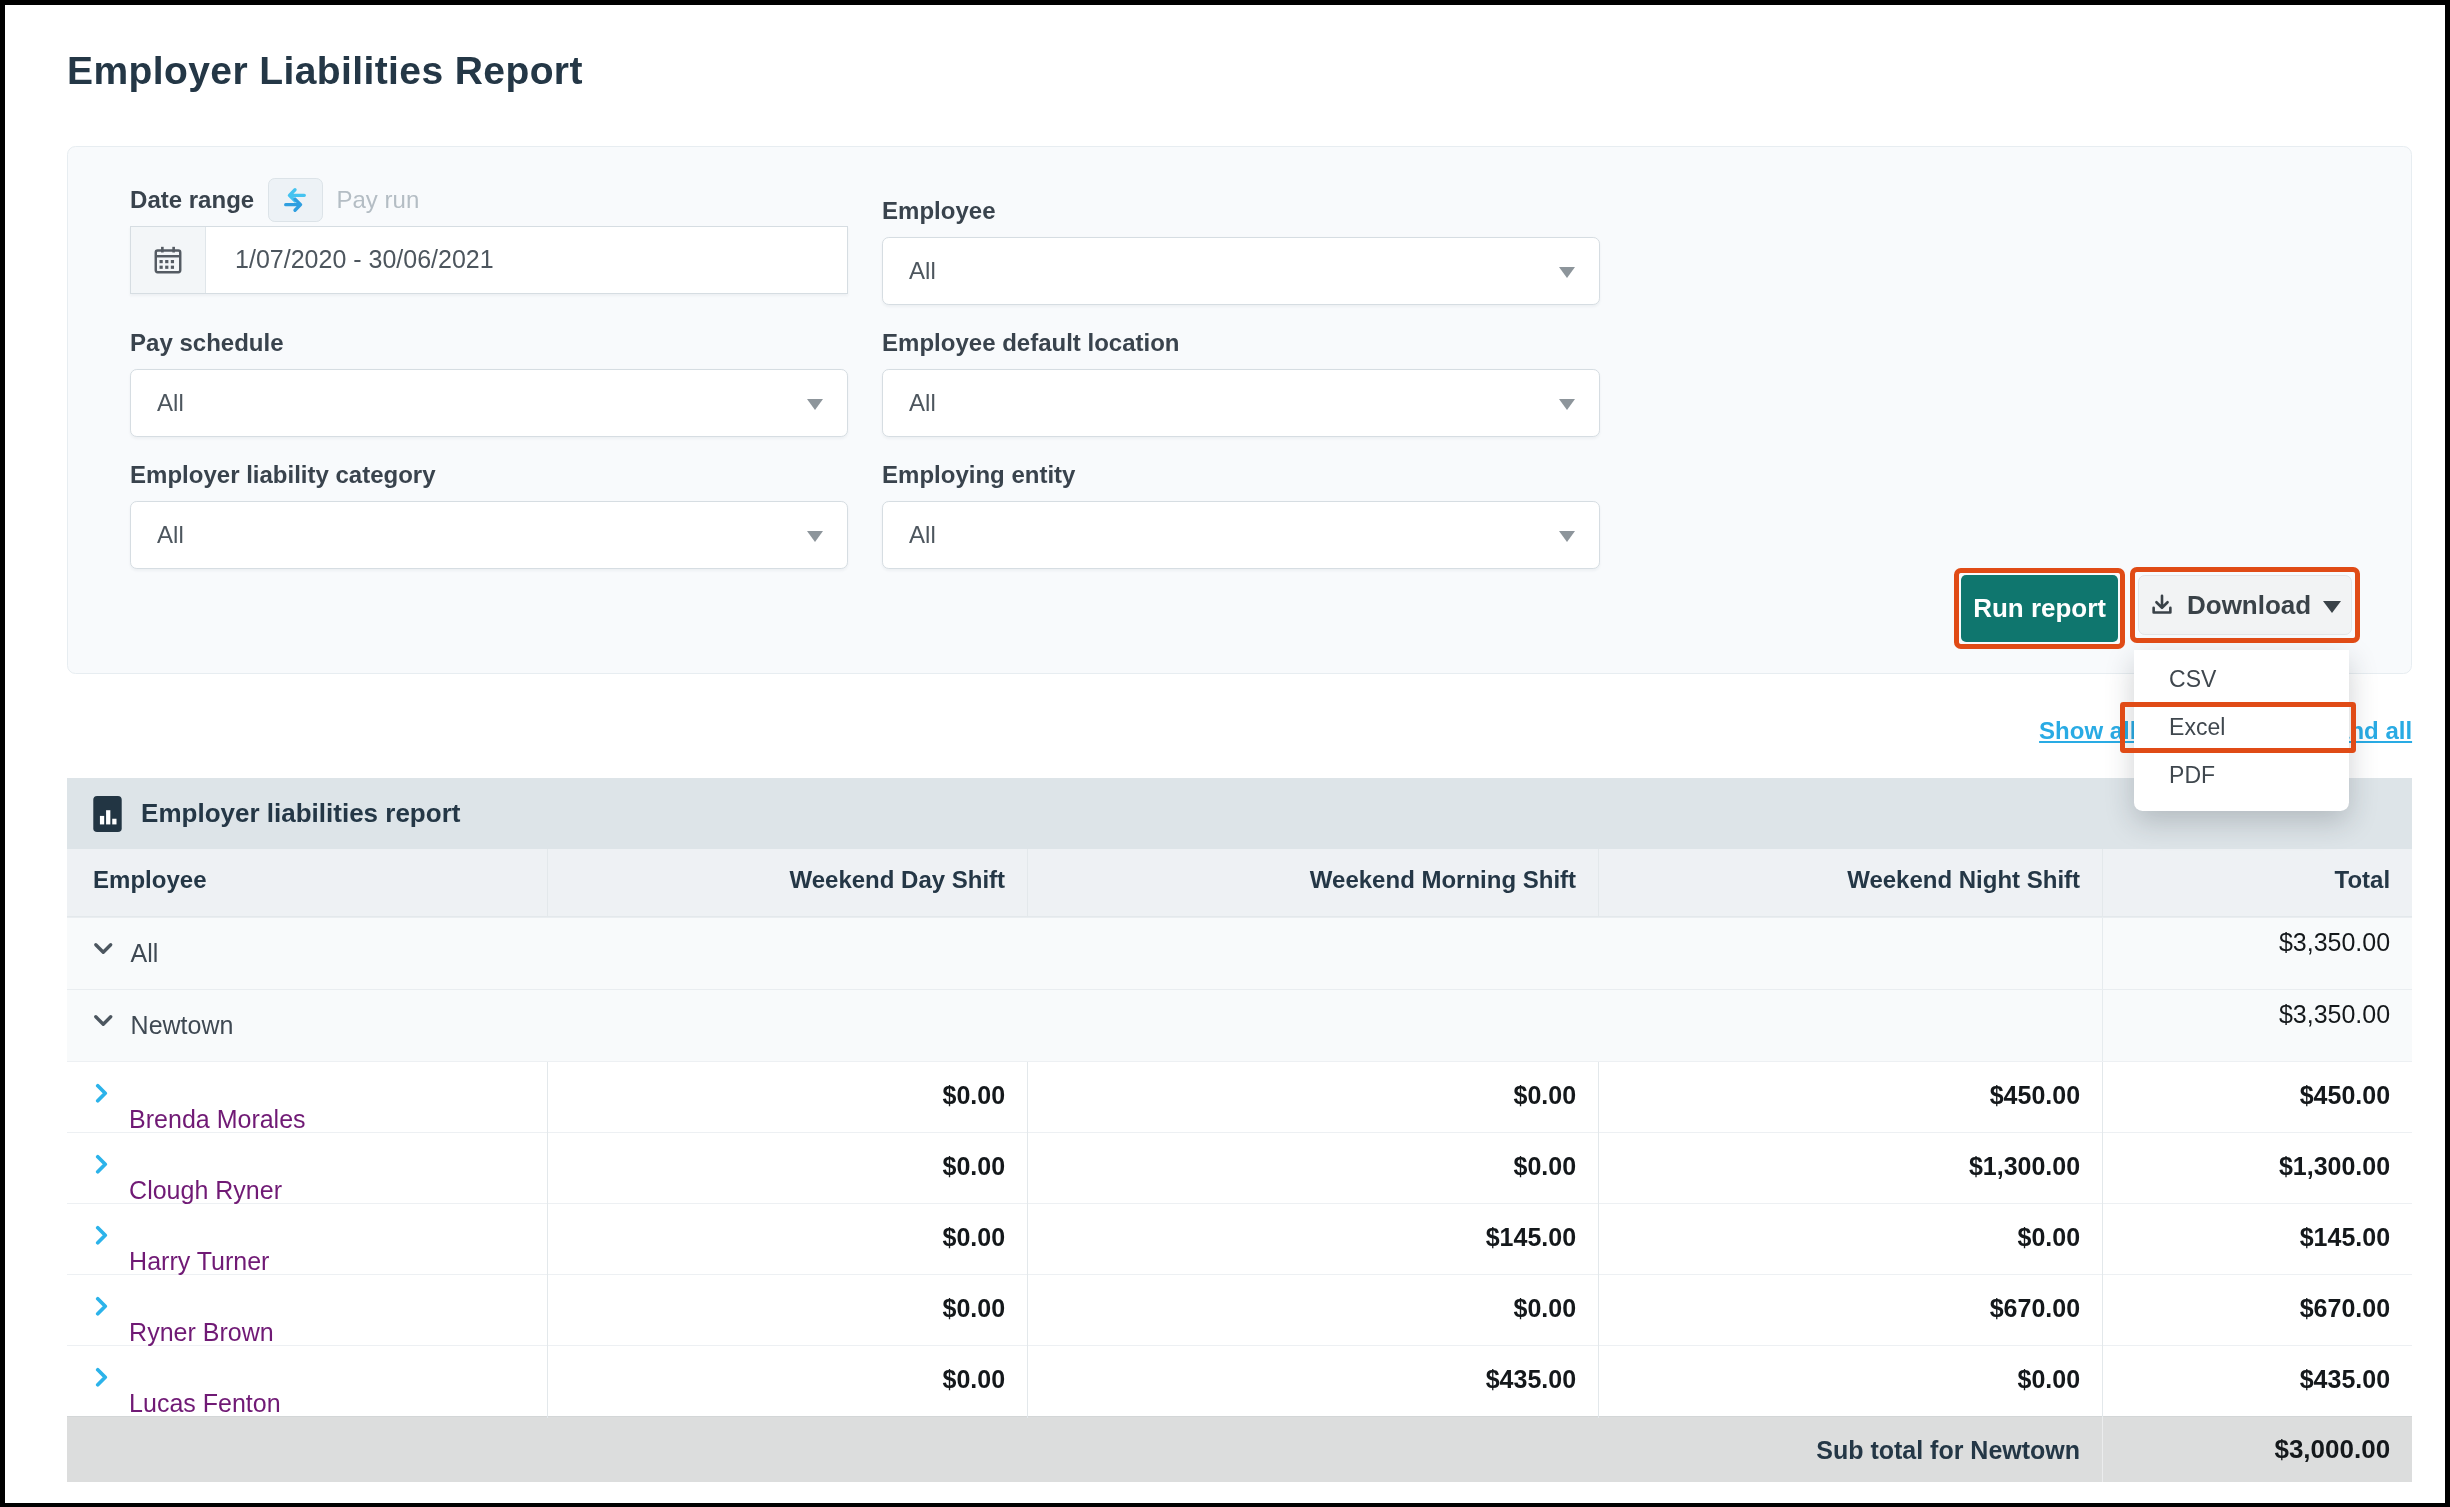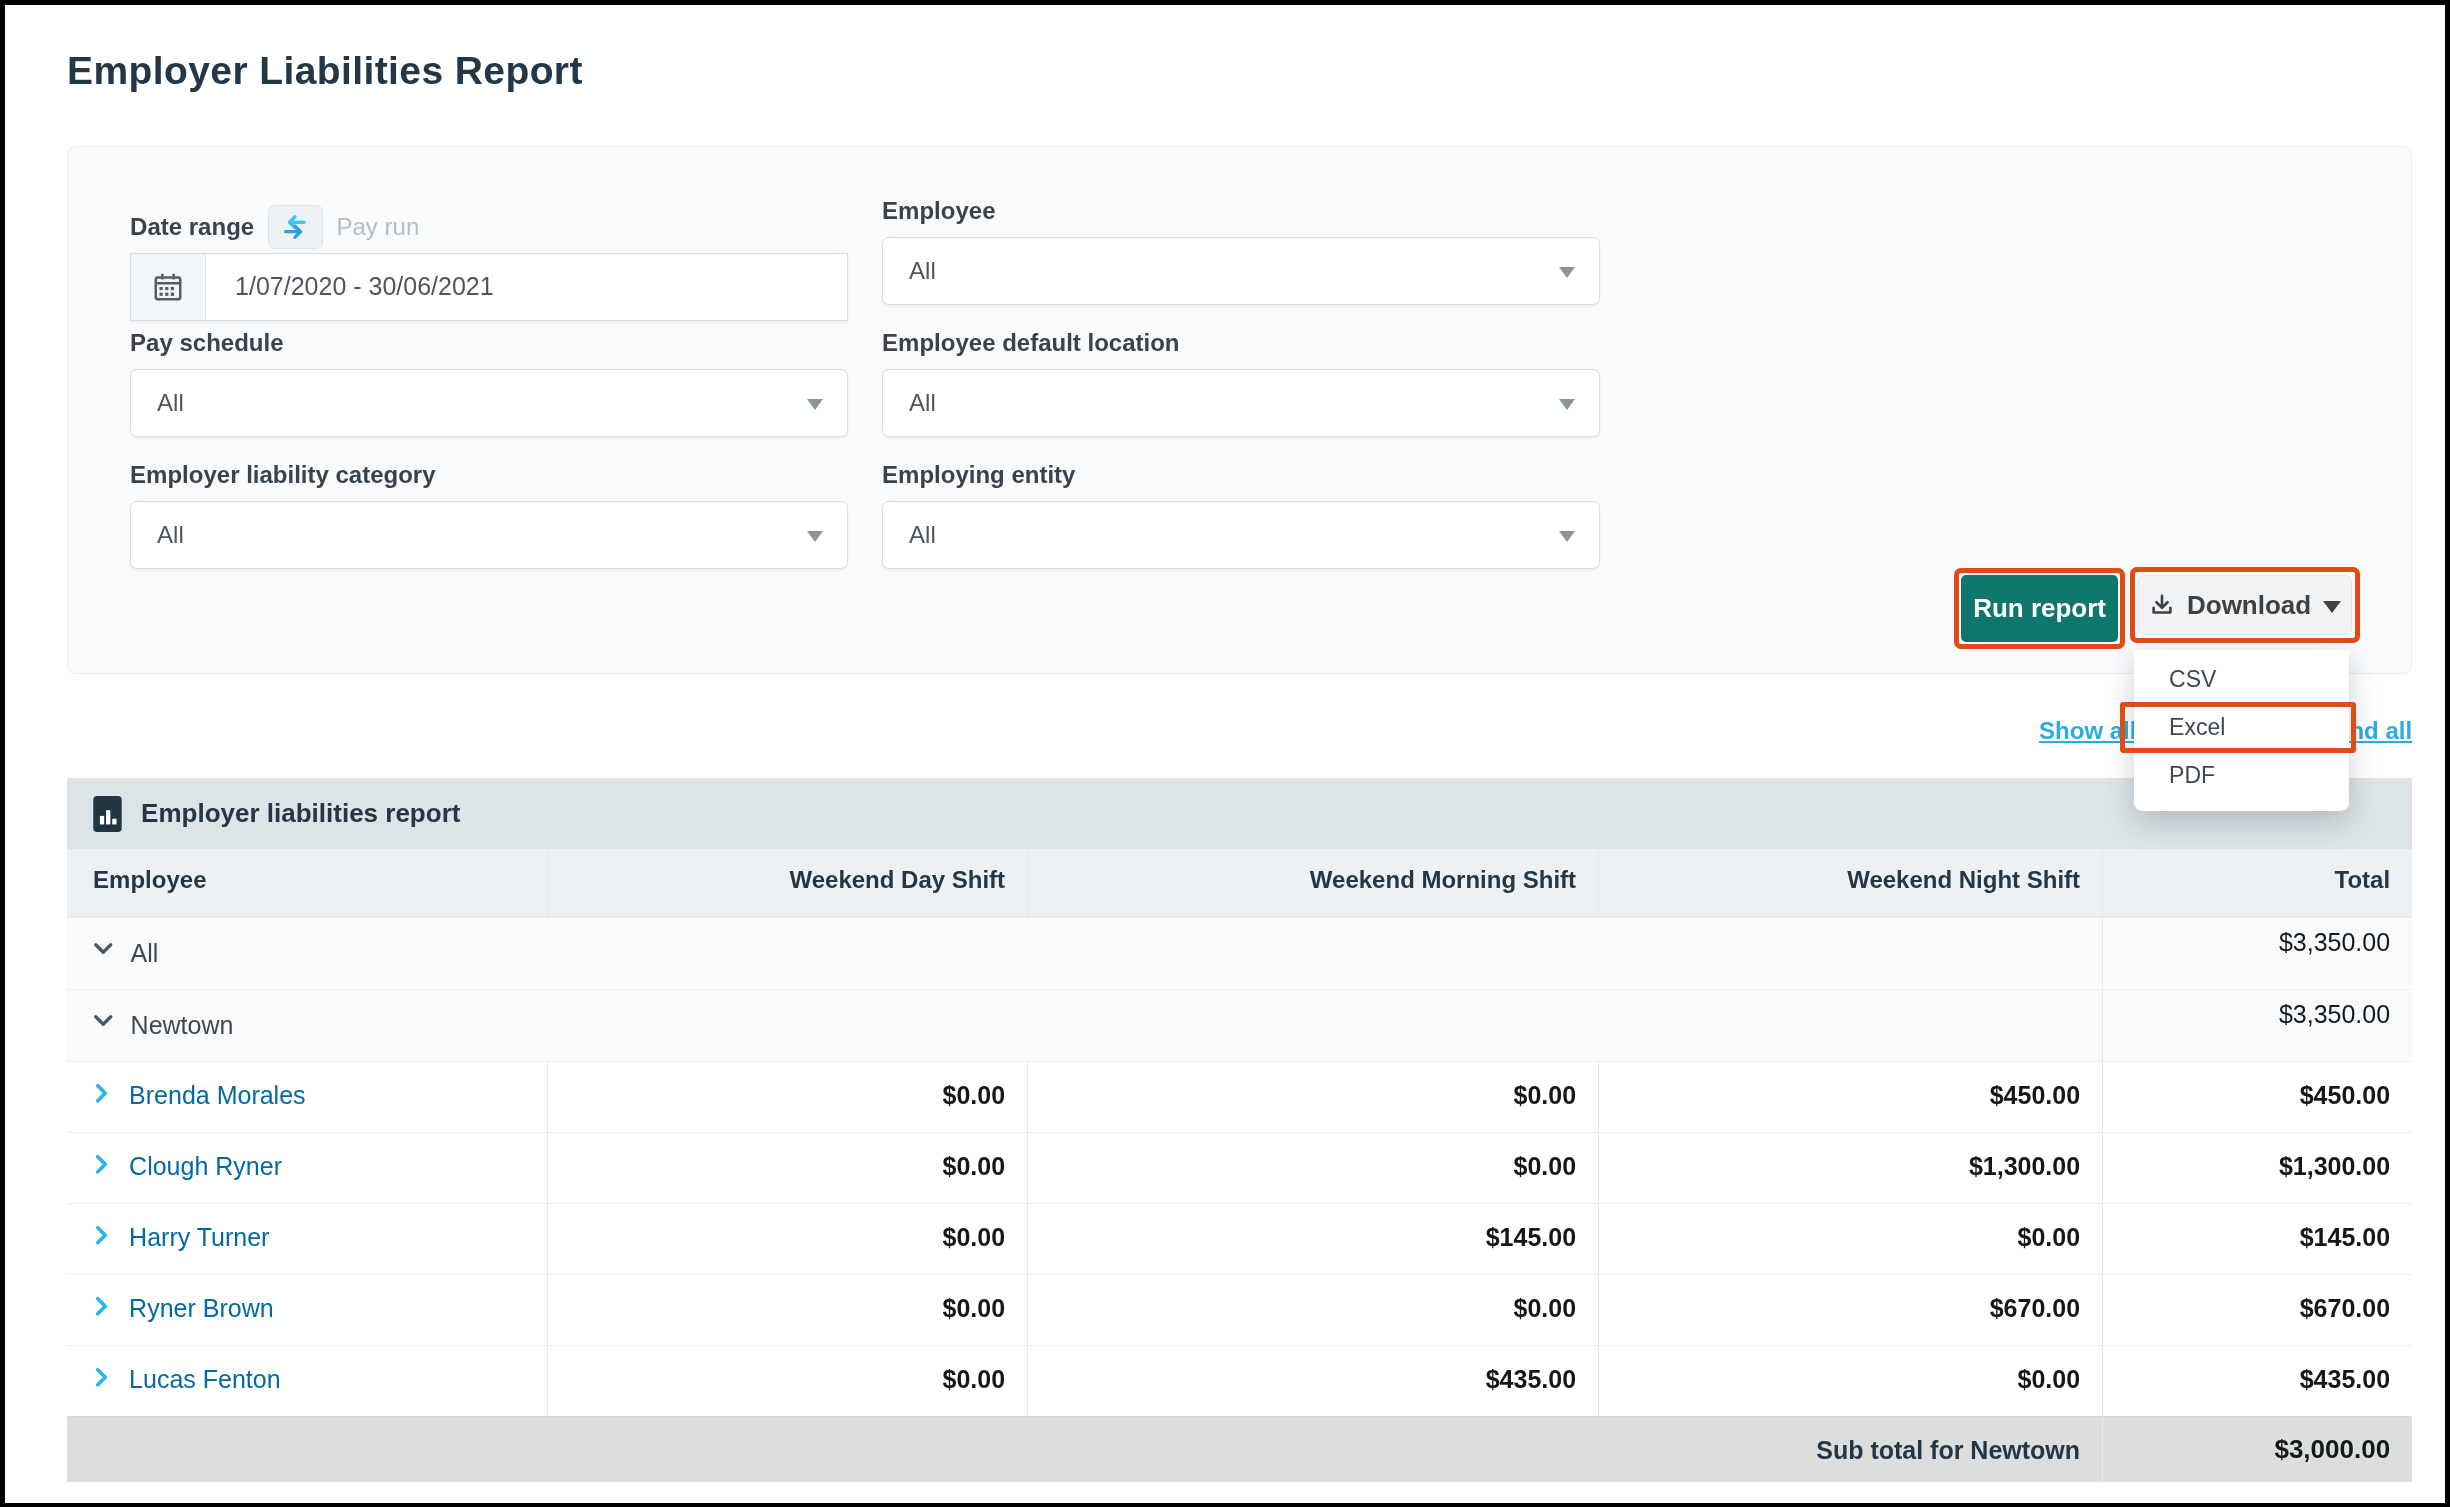--- a/index.html
+++ b/index.html
@@ -57,38 +57,38 @@
   .hdr-cell { padding-top:17px; font-size:24px; font-weight:bold; color:#243746; }
   .hdr-cell.first { padding-left:26px; }
   .num { text-align:right; padding-right:22px; }
   .hdr-cell.sep, .cell.sep { border-left:0.9px solid #e3e8eb; }
   .group-row { height:72px; background:#f8fafb; border-top:0.9px solid #e9edf0; }
   .group-label-cell { grid-column:1 / 5; display:flex; align-items:flex-start; padding-top:20.5px; padding-left:26px; gap:17px; }
   .group-label { font-size:25px; color:#3f4953; }
   .group-total { padding-top:10px; font-size:25px; color:#14181b; border-left:0.9px solid #e6ebee; }
   .emp-row { height:71px; background:#fff; border-top:0.9px solid #edf0f3; }
   .emp-cell { display:flex; align-items:flex-start; padding-top:19px; padding-left:26px; gap:19px; }
-  .emp-link { font-size:25px; color:#0369a1; cursor:pointer; }
+  .emp-link { font-size:25px; color:#701a75; cursor:pointer;margin-top:24px; }
   .cell { padding-top:19px; font-size:25px; font-weight:bold; color:#14181b; }
   .chev-btn { display:inline-flex; cursor:pointer; margin-top:1.7px; }
   .subtotal-row { height:66px; background:#dcdddd; border-top:0.9px solid #d3d6d7; }
   .subtotal-label { grid-column:1 / 5; text-align:right; padding-right:22px; padding-top:19px; font-size:25px; font-weight:bold; color:#243746; }
   .subtotal-value { padding-top:17px; font-size:26px; font-weight:bold; color:#14181b; border-left:1.7px solid #ebeced; }
 </style>
 </head>
 <body>
 
 <div class="screen">
 <div class="canvas">
 
   <div class="page-title">Employer Liabilities Report</div>
 
   <div class="filter-card">
 
-    <div class="field" style="left:62px; top:61px;">
+    <div class="field" style="left:62px; top:34px;">
       <div class="field-label">
         <span>Date range</span>
         <span class="toggle-chip">
           <svg width="32" height="26" viewBox="0 0 34 28">
             <path d="M27 9 L12 9 M17 3 L11 9 L17 15" fill="none" stroke="#45c3f0" stroke-width="3.6" stroke-linecap="round" stroke-linejoin="round"></path>
             <path d="M7 19 L22 19 M17 13 L23 19 L17 25" fill="none" stroke="#2f9fe0" stroke-width="3.6" stroke-linecap="round" stroke-linejoin="round"></path>
           </svg>
         </span>
         <span class="muted-label">Pay run</span>
       </div>

